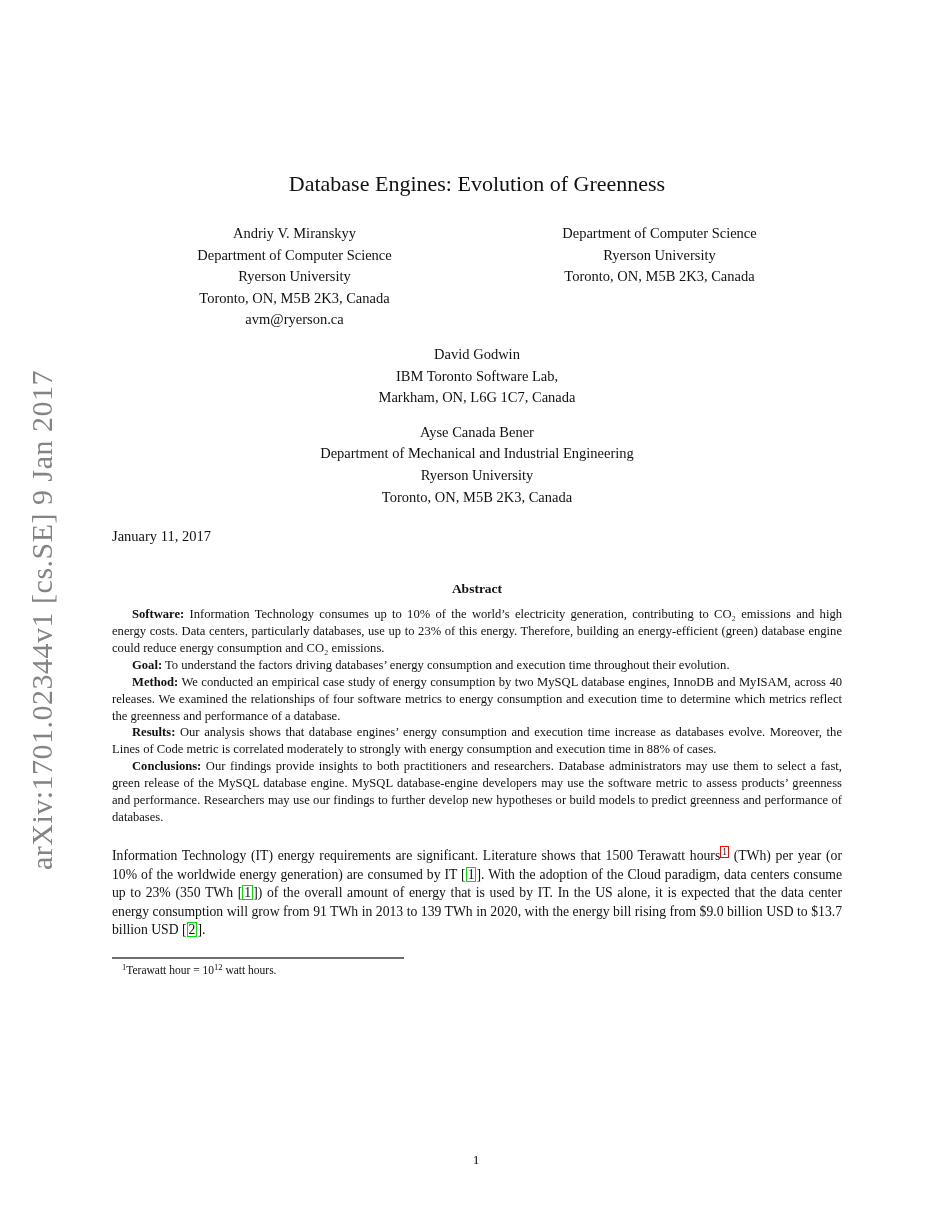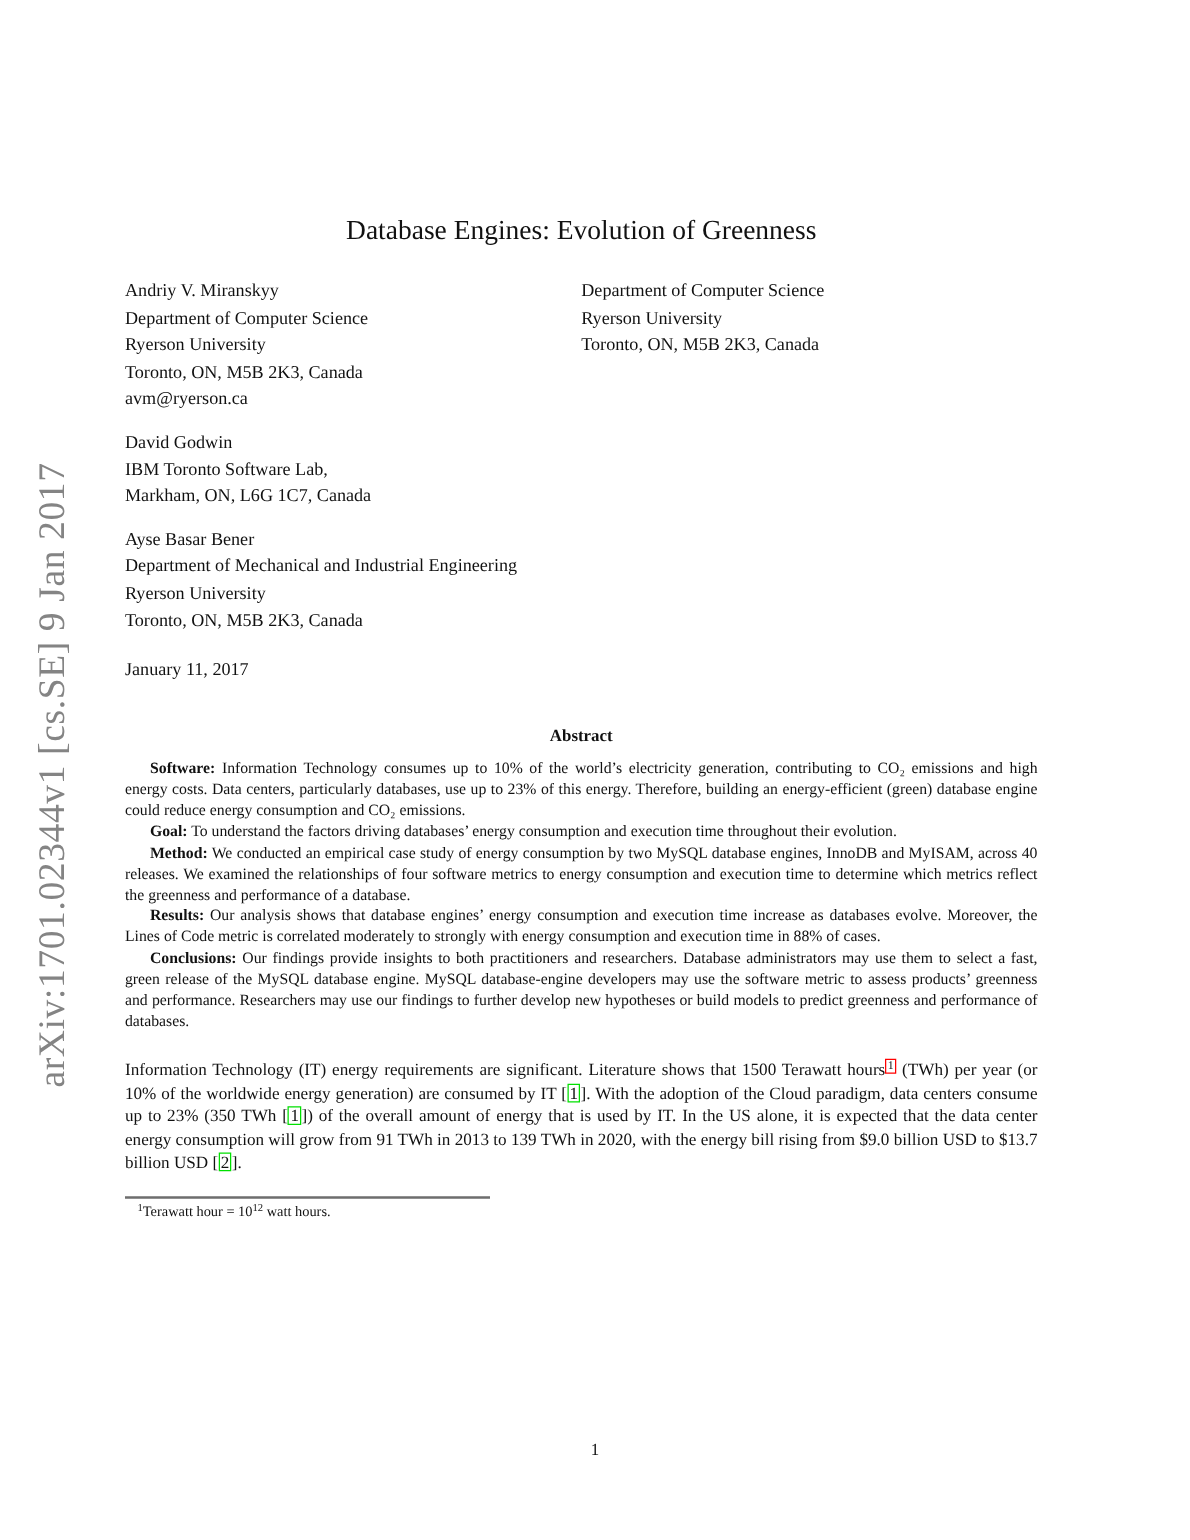--- a/index.html
+++ b/index.html
@@ -17,37 +17,38 @@
     top: 620px;
     left: 42px;
     transform: translate(-50%, -50%) rotate(-90deg);
     white-space: nowrap;
     font-size: 30px;
     color: #848484;
     letter-spacing: 0.5px;
   }
   .content {
     position: absolute;
-    left: 100px;
+    left: 112px;
     top: 0;
     width: 730px;
   }
   .title {
     margin: 171px 0 0 0;
     font-size: 22px;
     font-weight: normal;
     text-align: center;
     line-height: 26px;
   }
   .authors-row {
     display: flex;
     margin-top: 26px;
   }
   .author-col { flex: 1 1 50%; }
   .author-block {
+    text-align: center;
     font-size: 14.5px;
     line-height: 21.6px;
   }
   .author-block.mid { margin-top: 13px; }
   .date-line {
     text-align: left;
     font-size: 14.5px;
     margin-top: 20px;
   }
   .abstract-heading {
@@ -148,21 +149,21 @@
       </div>
     </div>
 
     <div class="author-block mid">
       <div>David Godwin</div>
       <div>IBM Toronto Software Lab,</div>
       <div>Markham, ON, L6G 1C7, Canada</div>
     </div>
 
     <div class="author-block mid">
-      <div>Ayse Basar Bener</div>
+      <div>Ayse Canada Bener</div>
       <div>Department of Mechanical and Industrial Engineering</div>
       <div>Ryerson University</div>
       <div>Toronto, ON, M5B 2K3, Canada</div>
     </div>
 
     <div class="date-line">January 11, 2017</div>
 
     <div class="abstract-heading">Abstract</div>
 
     <div class="abstract">

